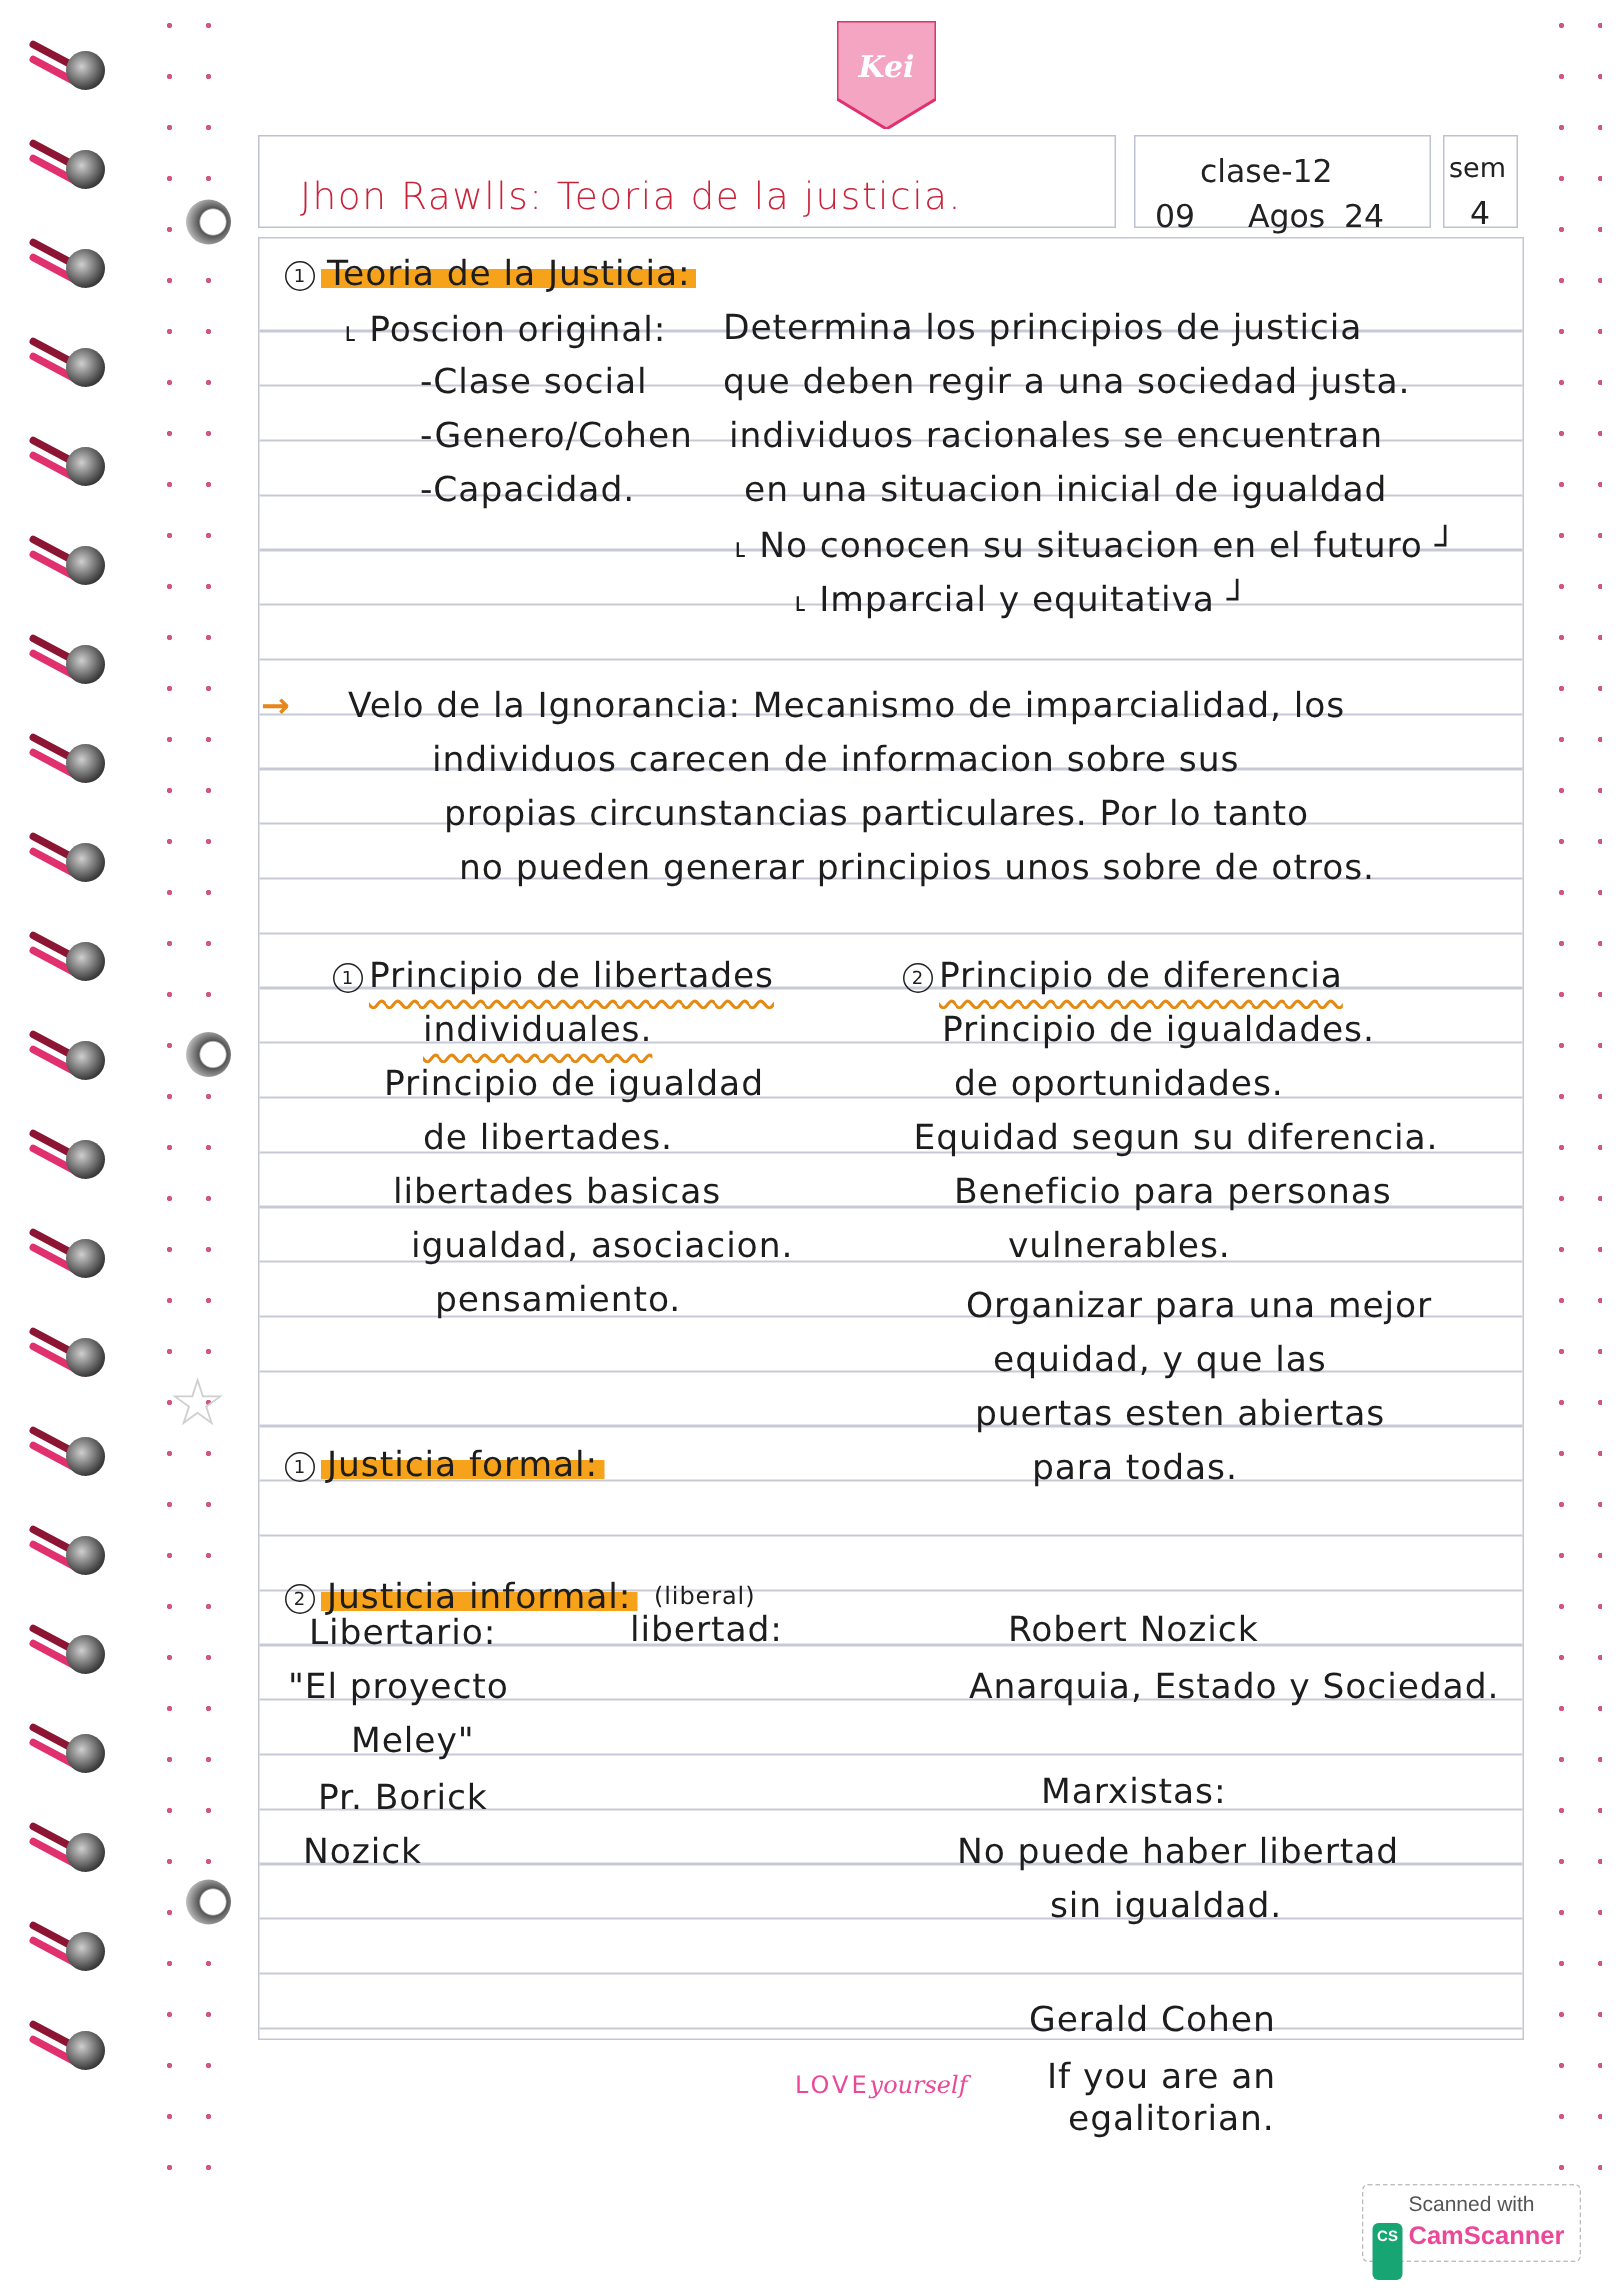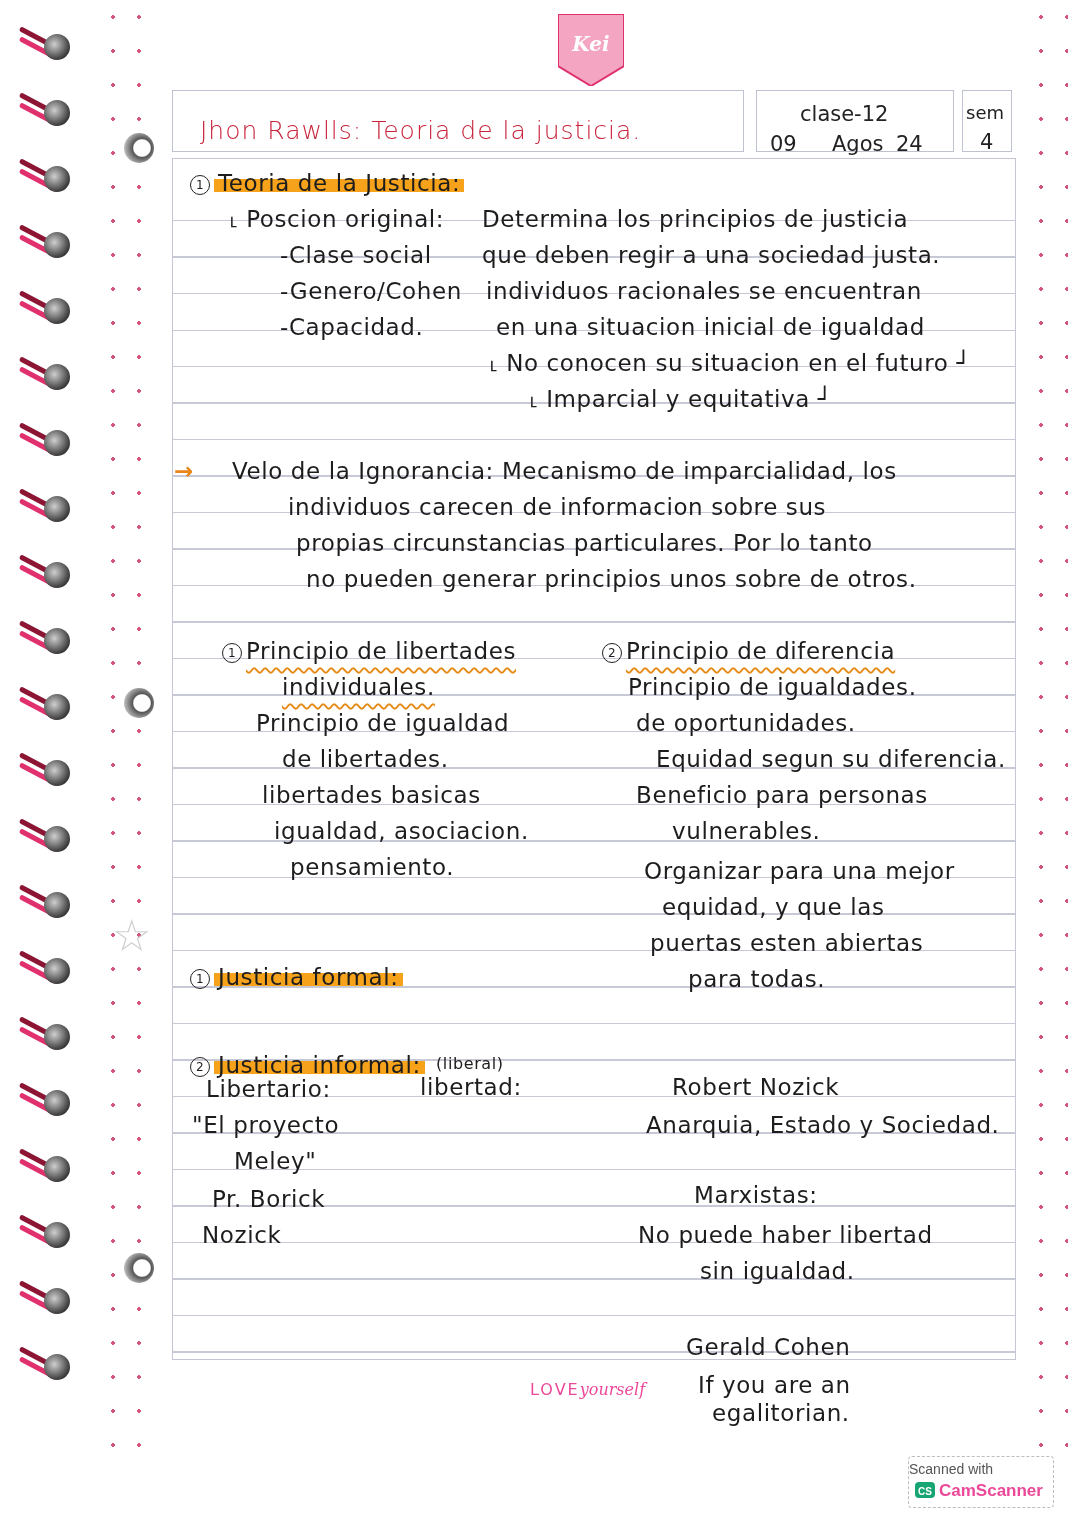--- a/index.html
+++ b/index.html
@@ -66,23 +66,23 @@
     font-size:12px; line-height:18px; text-align:center; vertical-align:middle; margin-right:4px;
   }
   .arrow { color:#e8861a; font-weight:bold; }
   .star { position:absolute; left:112px; top:910px; font-size:44px; color:#d0d0d0; }
   .loveyou { position:absolute; left:530px; top:1380px; font-size:16px; color:#ec4899; letter-spacing:2px; }
   .loveyou i { font-family:"DejaVu Serif", serif; letter-spacing:0; }
   .cam {
     position:absolute; left:908px; top:1456px; width:144px; height:50px;
     border:1.5px dashed #bdbdbd; border-radius:4px; background:#fff;
   }
-  .cam .l1 { position:absolute; top:4px; width:100%; font-size:14px; color:#555; font-family:"Liberation Sans", sans-serif;}
+  .cam .l1 { position:absolute; top:4px; width:100%; text-align:center; font-size:14px; color:#555; font-family:"Liberation Sans", sans-serif;}
   .cam .logo {
-    position:absolute; left:6px; top:25px; width:20px; height:16px; border-radius:4px;
+    position:absolute; left:6px; top:25px; width:20px; height:38px; border-radius:4px;
     background:#17a673; color:#fff; font-size:10px; font-weight:bold; text-align:center; line-height:20px;
     font-family:"Liberation Sans", sans-serif;
   }
   .cam .l2 { position:absolute; left:30px; top:24px; font-size:17px; font-weight:bold; color:#ec4899; font-family:"Liberation Sans", sans-serif;}
 </style>
 </head>
 <body>
 
 <div class="dots left"></div>
 <div class="dots right"></div>
@@ -251,21 +251,21 @@
 <div class="txt" style="left:282px;top:746px">de libertades.</div>
 <div class="txt" style="left:262px;top:782px">libertades basicas</div>
 <div class="txt" style="left:274px;top:818px">igualdad, asociacion.</div>
 <div class="txt" style="left:290px;top:854px">pensamiento.</div>
 
 <div class="txt" style="left:602px;top:638px">
   <span class="circ">2</span><span class="wavy">Principio de diferencia</span>
 </div>
 <div class="txt" style="left:628px;top:674px">Principio de igualdades.</div>
 <div class="txt" style="left:636px;top:710px">de oportunidades.</div>
-<div class="txt" style="left:656px;top:746px">Equidad segun su diferencia.</div>
+<div class="txt" style="left:609px;top:746px">Equidad segun su diferencia.</div>
 <div class="txt" style="left:636px;top:782px">Beneficio para personas</div>
 <div class="txt" style="left:672px;top:818px">vulnerables.</div>
 <div class="txt" style="left:644px;top:858px">Organizar para una mejor</div>
 <div class="txt" style="left:662px;top:894px">equidad, y que las</div>
 <div class="txt" style="left:650px;top:930px">puertas esten abiertas</div>
 <div class="txt" style="left:688px;top:966px">para todas.</div>
 
 <div class="txt" style="left:190px;top:964px">
   <span class="circ">1</span><span class="hl">Justicia formal:</span>
 </div>

